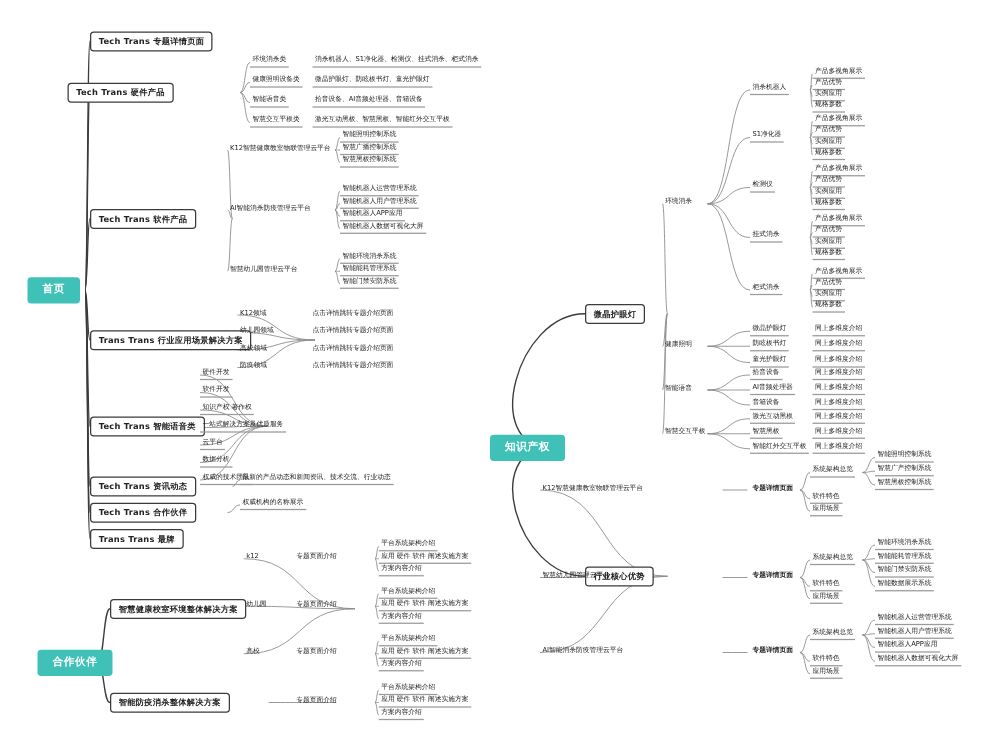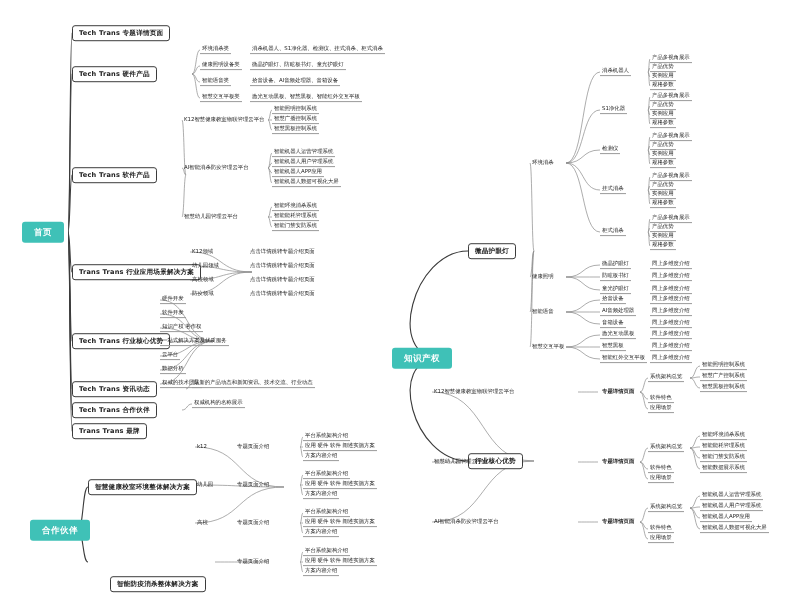--- a/index.html
+++ b/index.html
@@ -149,24 +149,24 @@
         <path d="M640,522 C644.4,522 643.6,539 648,539"></path>
         <path d="M690,508 C695.5,508 694.5,496 700,496"></path>
         <path d="M690,508 C695.5,508 694.5,507 700,507"></path>
         <path d="M690,508 C695.5,508 694.5,518 700,518"></path>
         <path d="M690,508 C695.5,508 694.5,529 700,529"></path>
       </g>
   </svg>
   <div id="nodes">
       <div class="node root" style="left: 22px; top: 232px;">首页</div>
       <div class="node boxed" style="left: 72px; top: 33px;">Tech Trans 专题详情页面</div>
-      <div class="node boxed" style="left: 72px; top: 74px; text-align: right;">Tech Trans 硬件产品</div>
+      <div class="node boxed" style="left: 54px; top: 74px; text-align: right;">Tech Trans 硬件产品</div>
       <div class="node boxed" style="left: 72px; top: 175px;">Tech Trans 软件产品</div>
       <div class="node boxed" style="left: 72px; top: 272px;">Trans Trans 行业应用场景解决方案</div>
-      <div class="node boxed" style="left: 72px; top: 341px;">Tech Trans 行业核心优势</div>
+      <div class="node boxed" style="left: 72px; top: 341px;">Tech Trans 智能语音类</div>
       <div class="node boxed" style="left: 72px; top: 389px;">Tech Trans 资讯动态</div>
       <div class="node boxed" style="left: 72px; top: 410px;">Tech Trans 合作伙伴</div>
       <div class="node boxed" style="left: 72px; top: 431px;">Trans Trans 最牌</div>
       <div class="node leaf" style="left: 200px; top: 50px;">环境消杀类</div>
       <div class="node leaf" style="left: 250px; top: 50px;">消杀机器人、S1净化器、检测仪、挂式消杀、柜式消杀</div>
       <div class="node leaf" style="left: 200px; top: 66px;">健康照明设备类</div>
       <div class="node leaf" style="left: 250px; top: 66px;">微晶护眼灯、防眩板书灯、童光护眼灯</div>
       <div class="node leaf" style="left: 200px; top: 82px;">智能语音类</div>
       <div class="node leaf" style="left: 250px; top: 82px;">拾音设备、AI音频处理器、音箱设备</div>
       <div class="node leaf" style="left: 200px; top: 98px;">智慧交互平板类</div>
@@ -211,21 +211,21 @@
       <div class="node leaf nb" style="left: 195px; top: 485px;">幼儿园</div>
       <div class="node leaf nb" style="left: 235px; top: 485px;">专题页面介绍</div>
       <div class="node leaf" style="left: 303px; top: 475px;">平台系统架构介绍</div>
       <div class="node leaf" style="left: 303px; top: 485px;">应用 硬件 软件 阐述实施方案</div>
       <div class="node leaf" style="left: 303px; top: 495px;">方案内容介绍</div>
       <div class="node leaf nb" style="left: 195px; top: 523px;">高校</div>
       <div class="node leaf nb" style="left: 235px; top: 523px;">专题页面介绍</div>
       <div class="node leaf" style="left: 303px; top: 513px;">平台系统架构介绍</div>
       <div class="node leaf" style="left: 303px; top: 523px;">应用 硬件 软件 阐述实施方案</div>
       <div class="node leaf" style="left: 303px; top: 533px;">方案内容介绍</div>
-      <div class="node boxed" style="left: 88px; top: 584px; margin-left: 22px;">智能防疫消杀整体解决方案</div>
+      <div class="node boxed" style="left: 88px; top: 562px;">智能防疫消杀整体解决方案</div>
       <div class="node leaf nb" style="left: 235px; top: 562px;">专题页面介绍</div>
       <div class="node leaf" style="left: 303px; top: 552px;">平台系统架构介绍</div>
       <div class="node leaf" style="left: 303px; top: 562px;">应用 硬件 软件 阐述实施方案</div>
       <div class="node leaf" style="left: 303px; top: 572px;">方案内容介绍</div>
       <div class="node root" style="left: 392px; top: 358px;">知识产权</div>
       <div class="node boxed" style="left: 468px; top: 251px;">微晶护眼灯</div>
       <div class="node boxed" style="left: 468px; top: 461px;">行业核心优势</div>
       <div class="node leaf nb" style="left: 530px; top: 163px;">环境消杀</div>
       <div class="node leaf" style="left: 600px; top: 72px;">消杀机器人</div>
       <div class="node leaf" style="left: 650px; top: 59px;">产品多视角展示</div>

